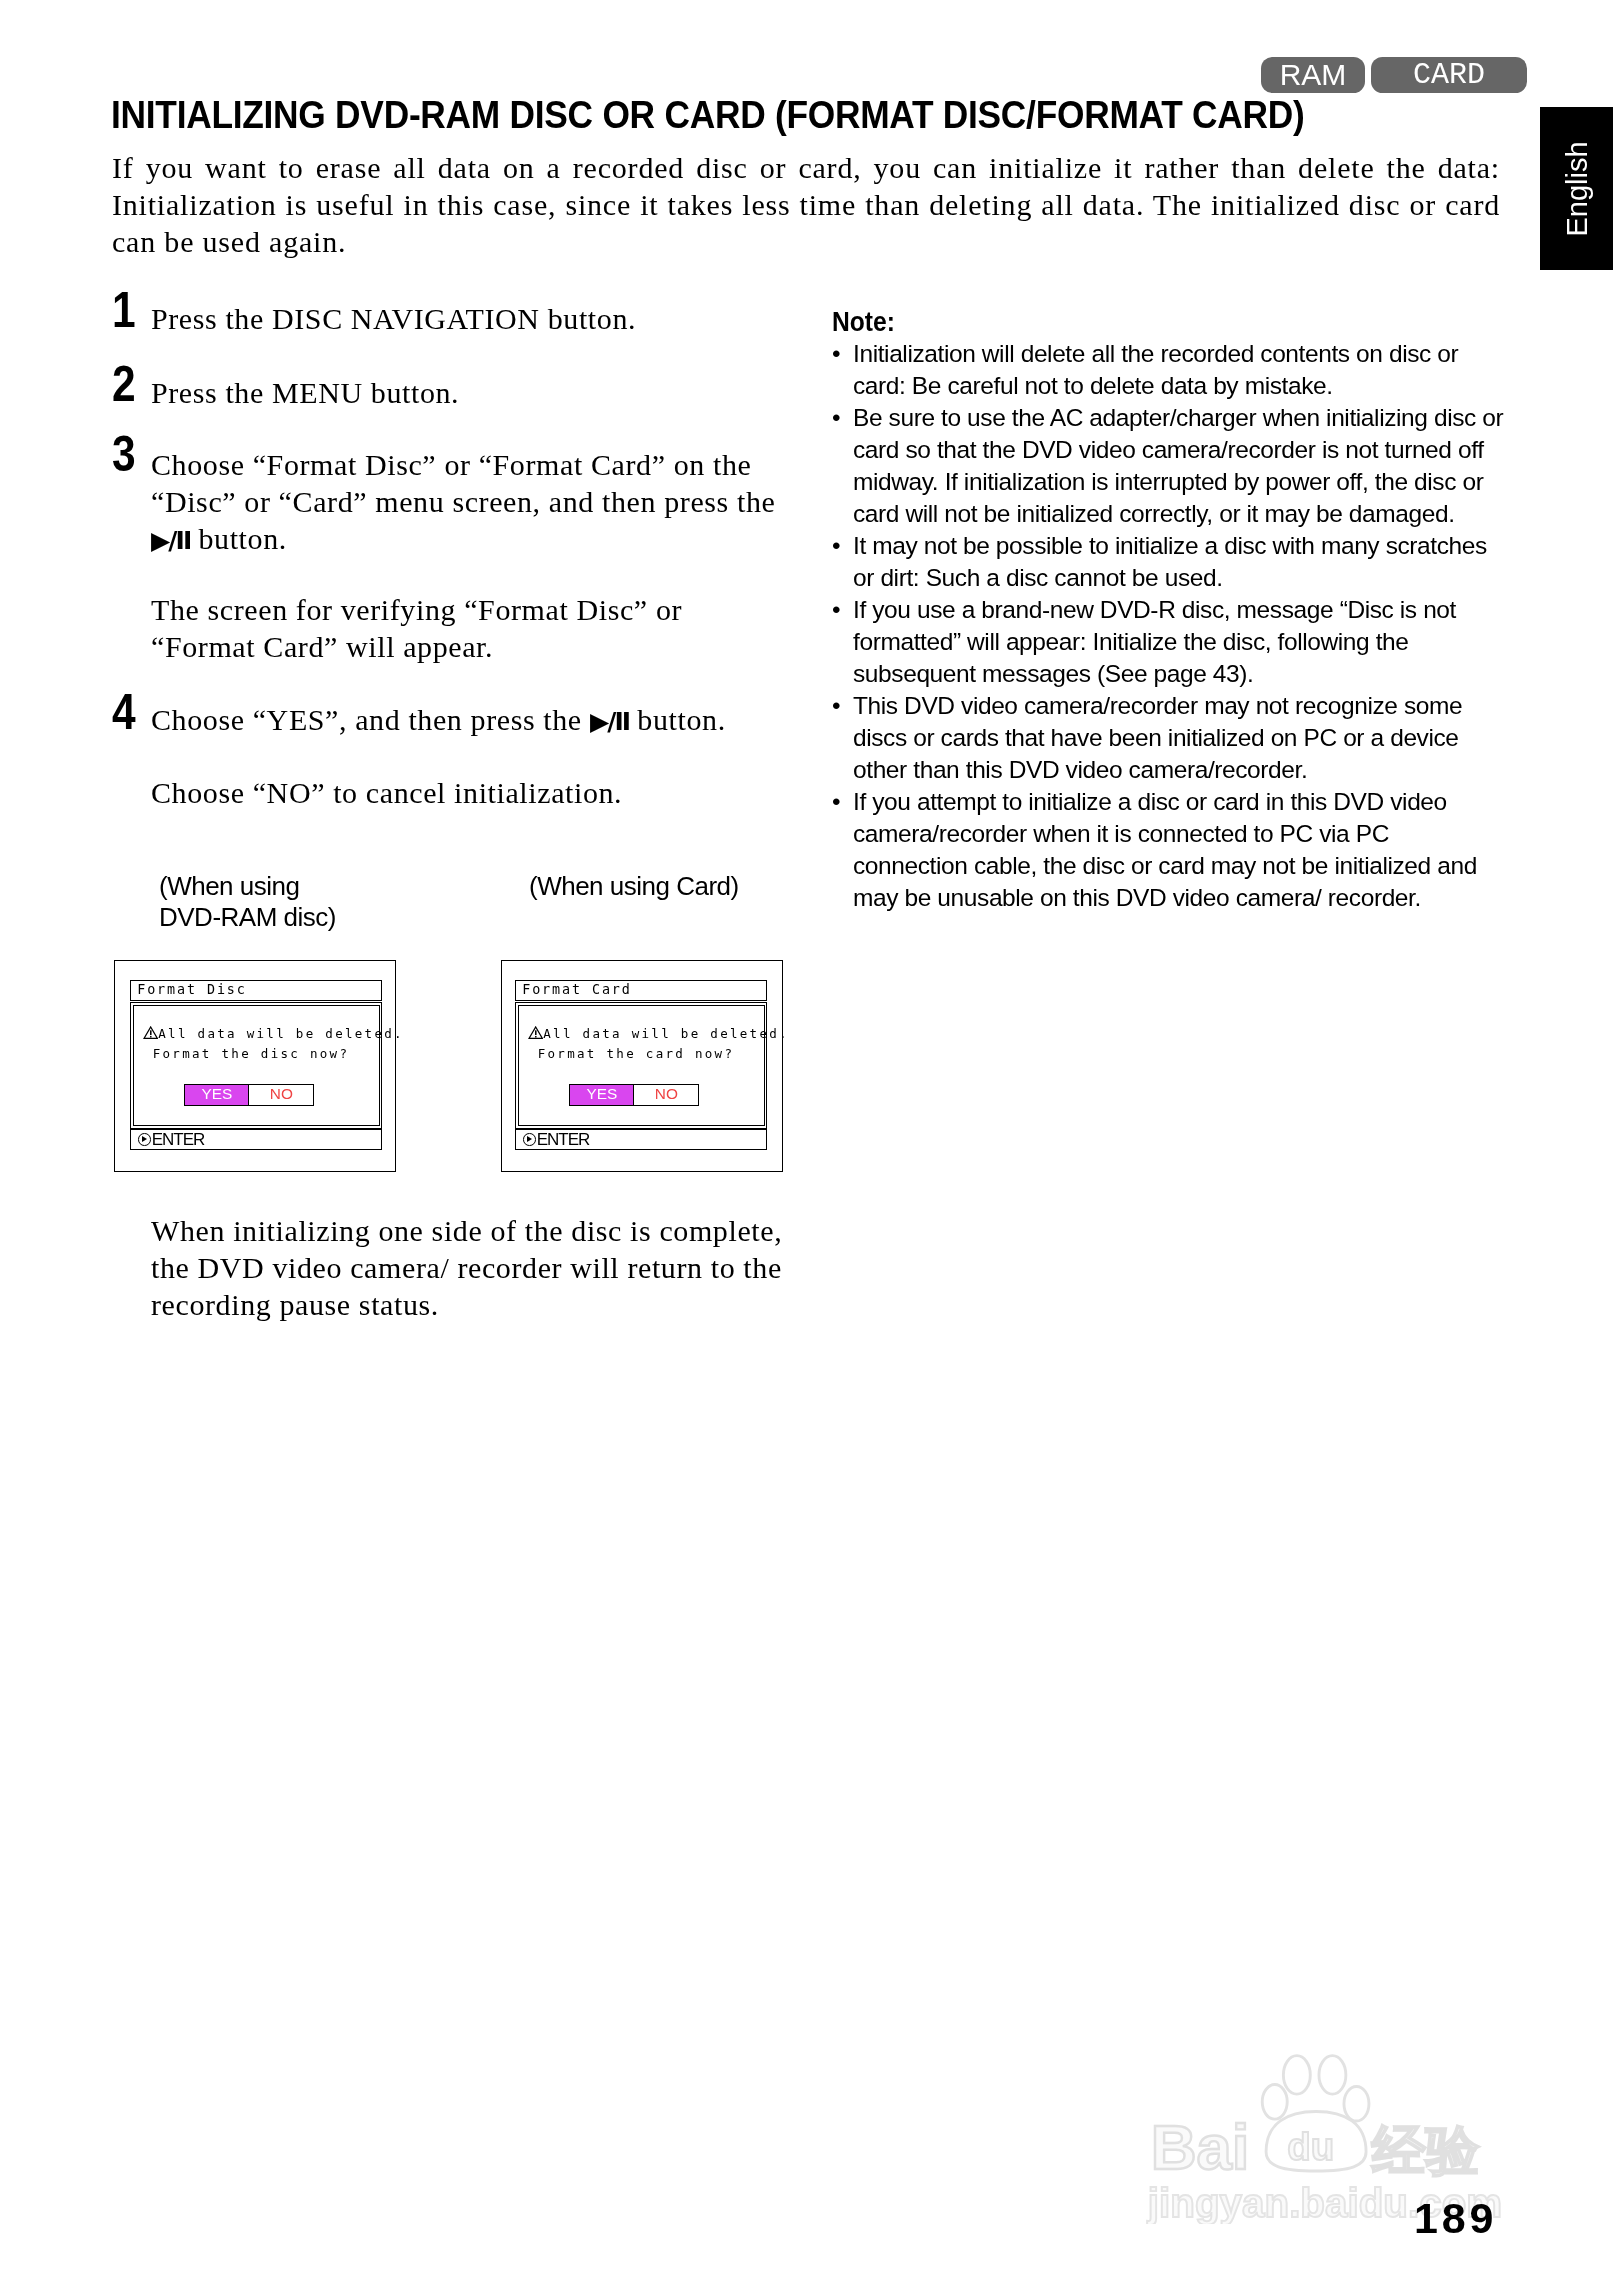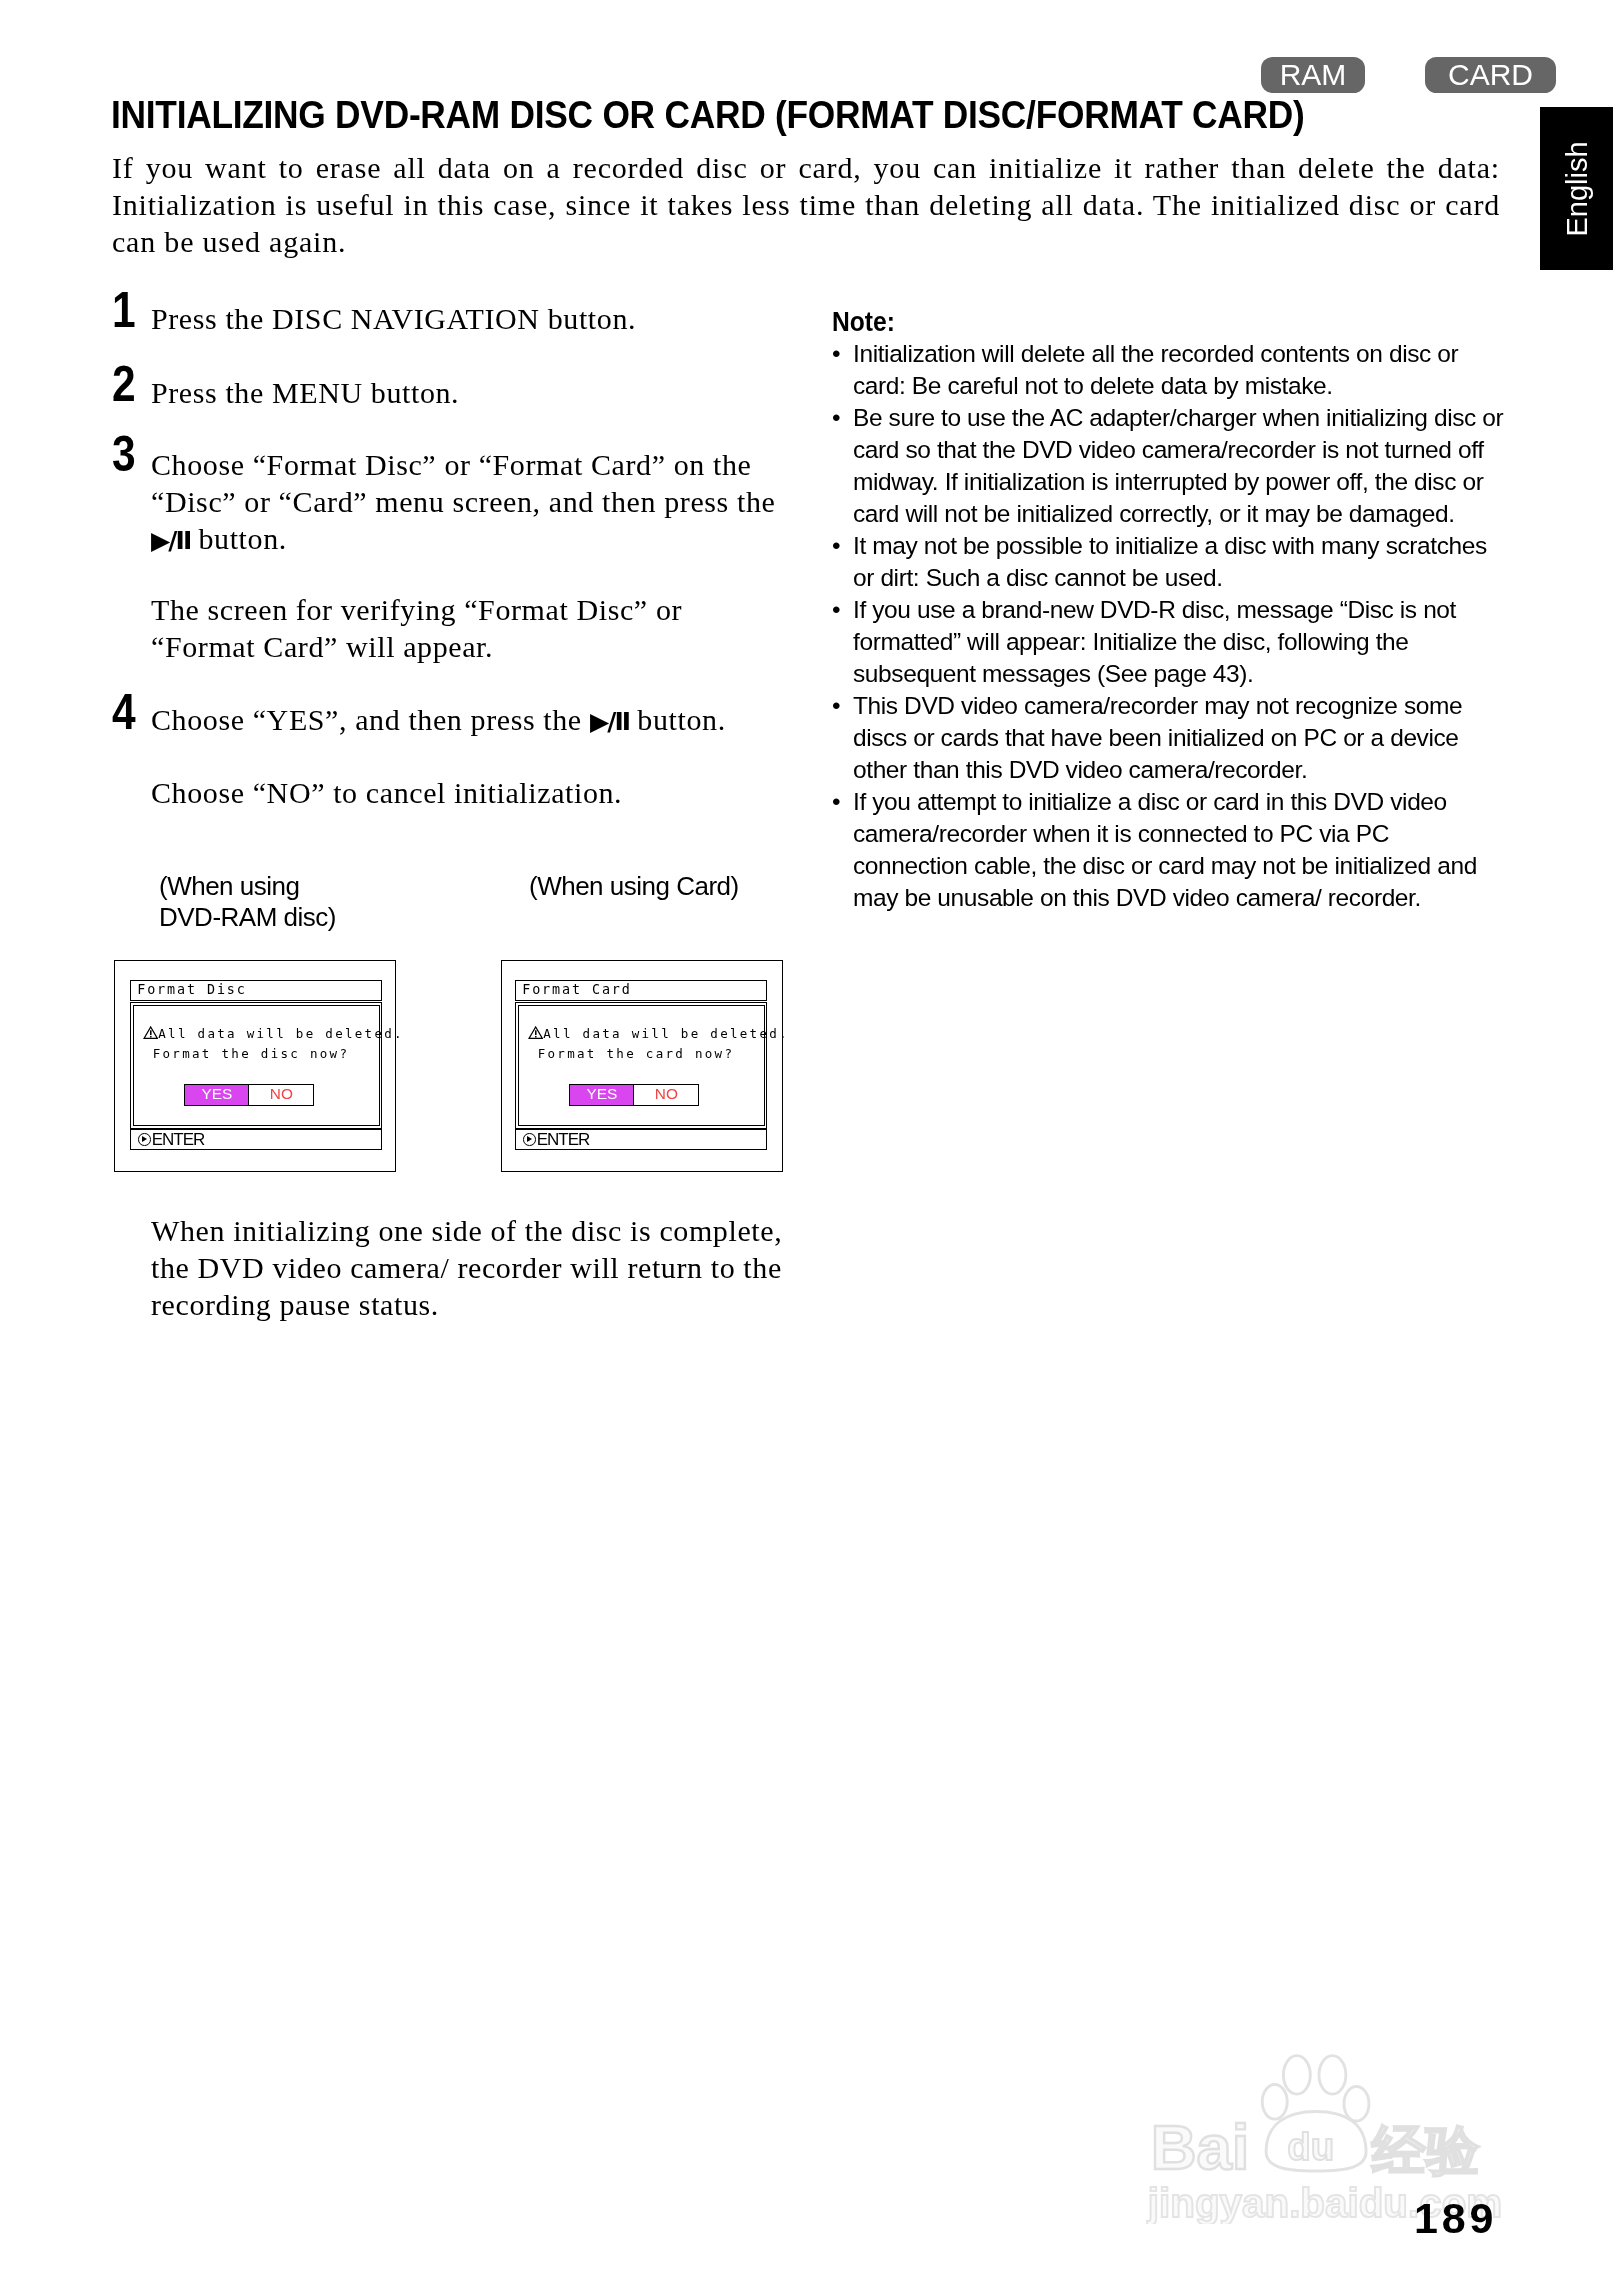--- a/index.html
+++ b/index.html
@@ -4,21 +4,21 @@
 <style>
   html, body { margin: 0; padding: 0; background: #ffffff; }
   body { width: 1614px; height: 2286px; position: relative; overflow: hidden; color: #000; }
 
   .badge {
     position: absolute; top: 57px; height: 36px; background: #666666; color: #ffffff;
     border-radius: 11.5px; font-family: "Liberation Sans", sans-serif; font-size: 30px;
     line-height: 36px; text-align: center;
   }
   #badge-ram { left: 1261px; width: 104px; }
-  #badge-card { left: 1425px; width: 131px; }
+  #badge-card { left: 1371px; width: 156px; font-family: Liberation Mono, monospace; }
 
   .lang-tab {
     position: absolute; left: 1540px; top: 107px; width: 74px; height: 163px; background: #000;
   }
   .lang-tab span {
     position: absolute; left: 50%; top: 50%; transform: translate(-50%, -50%) rotate(-90deg);
     color: #fff; font-family: "Liberation Sans", sans-serif; font-size: 29px; white-space: nowrap;
   }
 
   .title {

